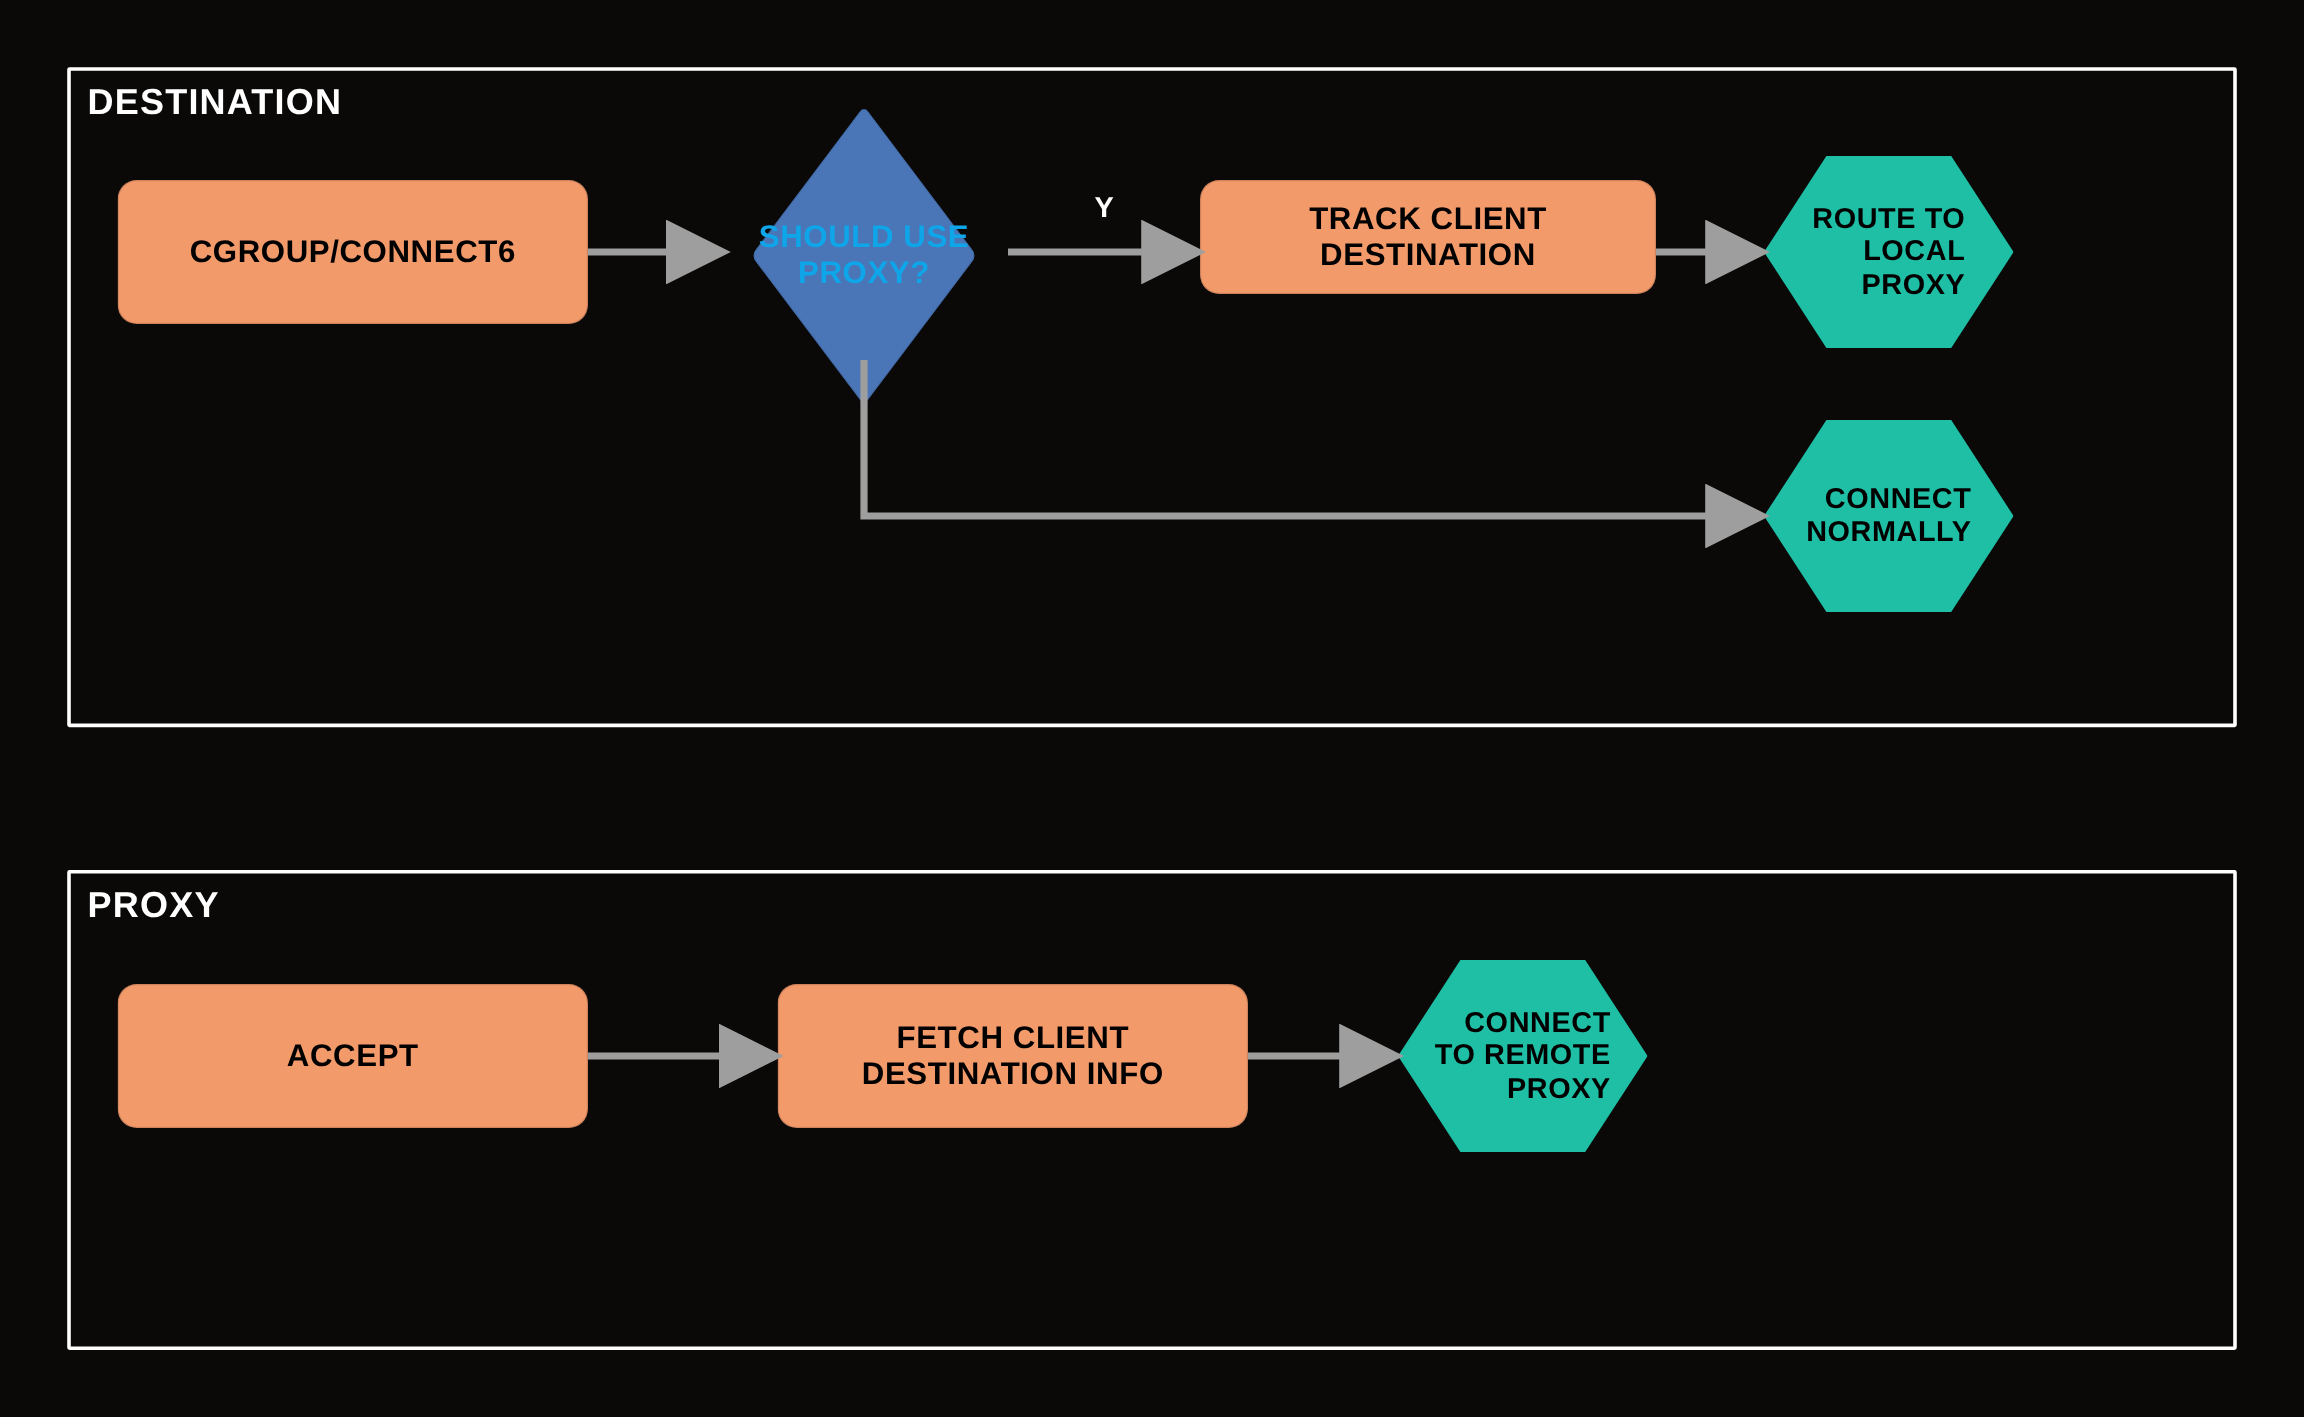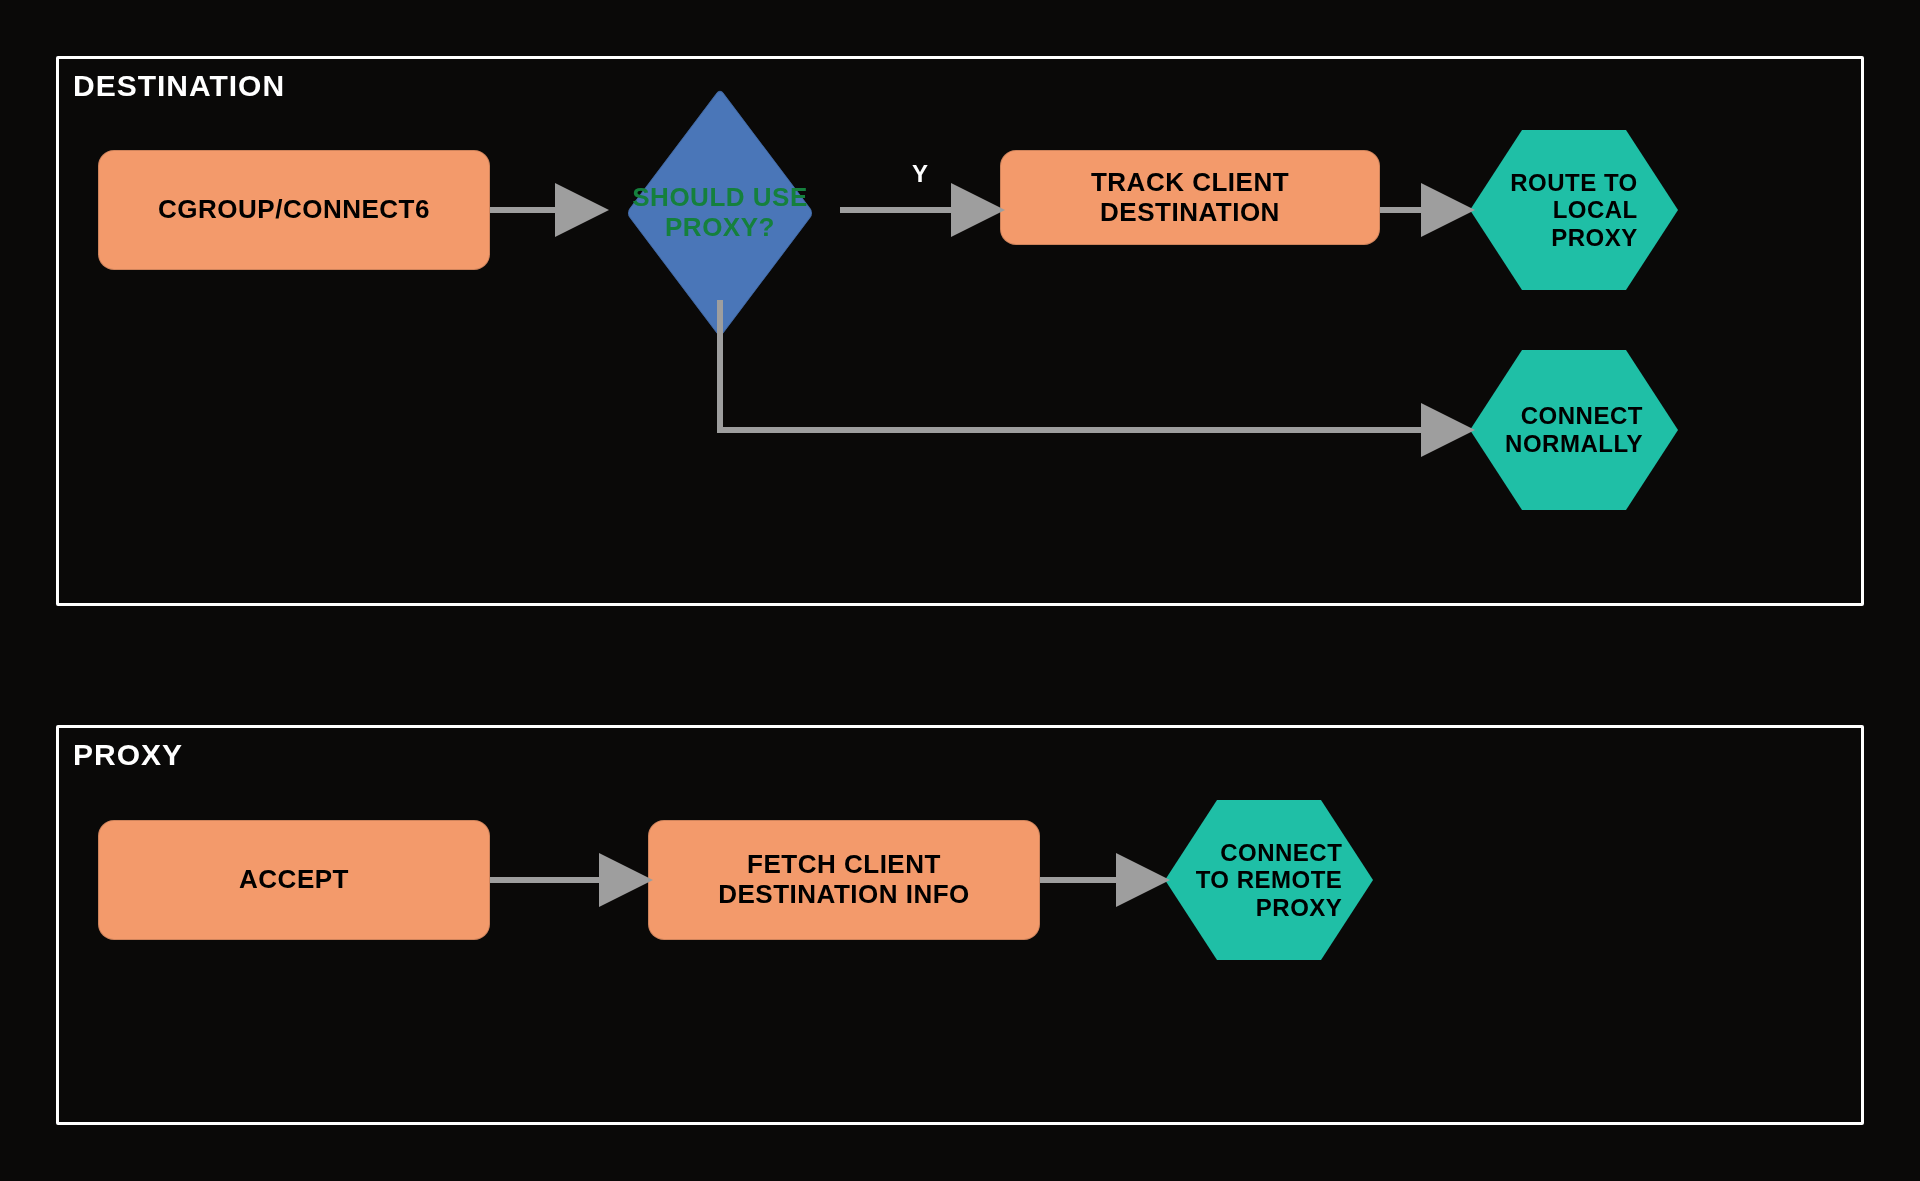--- a/index.html
+++ b/index.html
@@ -62,21 +62,21 @@
     left:50%;top:50%;
     transform:translate(-50%,-50%) rotate(45deg) skew(8deg,8deg);
     background:var(--blue);
     border:1px solid rgba(0,0,0,0.15);
     border-radius:6px;
   }
   .diamond-text{
     position:absolute;
     left:50%;top:50%;
     transform:translate(-50%,-50%);
-    color:#15803d;
+    color:#0ea5e9;
     font-weight:800;
     font-size:26px;
     text-align:center;
     letter-spacing:0.5px;
     line-height:1.15;
     white-space:nowrap;
   }
   
   .hex{
     background:var(--teal);

